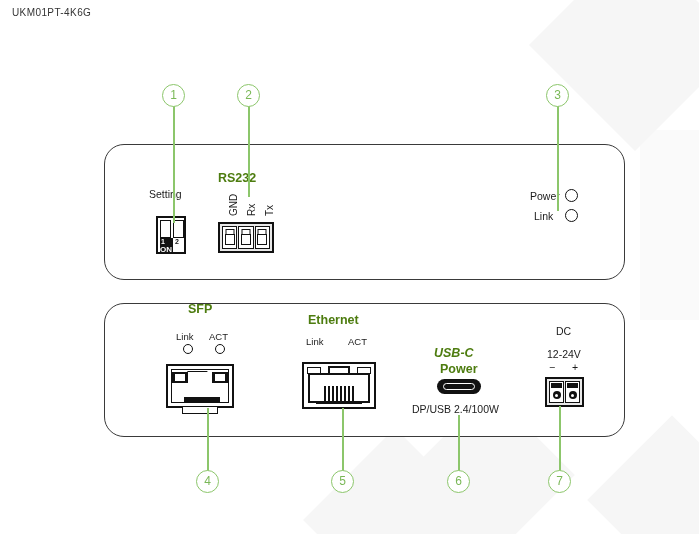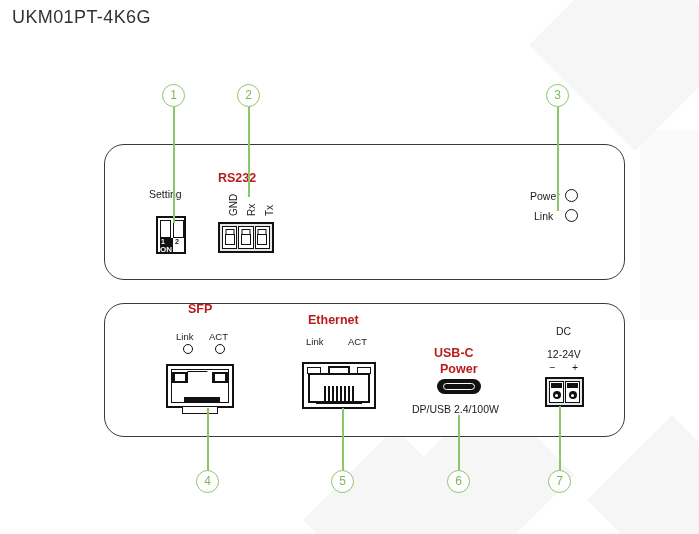--- a/index.html
+++ b/index.html
@@ -26,21 +26,21 @@
   .wm-a { left: 560px; top: -30px;  width: 150px; height: 150px; }
   .wm-b { left: 430px; top: 415px;  width: 120px; height: 120px; }
   .wm-c { left: 330px; top: 455px;  width: 130px; height: 130px; }
   .wm-d { left: 612px; top: 440px;  width: 120px; height: 120px; }
   .wm-e { left: 640px; top: 130px;  width: 110px; height: 190px; transform: none; background:#fafafa;}
 
   
   .title {
     position: absolute;
     left: 12px; top: 7px;
-    font-size: 18px;
+    font-size: 10px;
     color: #333333;
     letter-spacing: 0.4px;
   }
 
   
   .panel {
     position: absolute;
     background: #ffffff;
     border: 1.4px solid #3a3a3a;
     border-radius: 20px;
@@ -70,21 +70,21 @@
     background: #8cc66b;
     z-index: 1;
   }
   .callout.down .stem { top: 21px; }
   .callout.up   .stem { bottom: 21px; }
   .callout.up .bubble { top: auto; bottom: 0; }
 
   
   .lbl      { position: absolute; font-size: 10.5px; color: #1b1b1b; white-space: nowrap; }
   .lbl-sm   { position: absolute; font-size:  9.5px; color: #1b1b1b; white-space: nowrap; }
-  .lbl-bold { position: absolute; font-size: 12.5px; color: #b91c1c; font-weight: bold; white-space: nowrap; }
+  .lbl-bold { position: absolute; font-size: 12.5px; color: #4d7c0f; font-weight: bold; white-space: nowrap; }
   .lbl-rot  { position: absolute; font-size: 10px;  color: #1b1b1b; white-space: nowrap;
               transform-origin: 0 0; transform: rotate(-90deg); }
 
   
   .led {
     position: absolute;
     width: 13px; height: 13px;
     border: 1.8px solid #111111;
     border-radius: 50%;
   }
@@ -394,21 +394,21 @@
         <i></i>
         <i></i>
         <i></i>
         <i></i>
         <i></i>
         <i></i>
     </div>
     <div class="pinbar"></div>
   </div>
 
-  <div class="lbl-bold" style="left:434px; top:346px;">USB-C</div>
+  <div class="lbl-bold" style="left:434px; top:346px;font-style:italic;">USB-C</div>
   <div class="lbl-bold" style="left:440px; top:362px;">Power</div>
   <div id="usbc-port">
     <div class="slot"></div>
   </div>
   <div class="lbl" style="left:412px; top:403px;">DP/USB 2.4/100W</div>
 
   <div class="lbl" style="left:556px; top:325px;">DC</div>
   <div class="lbl" style="left:547px; top:348px;">12-24V</div>
   <div class="lbl" style="left:549px; top:361px;">−</div>
   <div class="lbl" style="left:572px; top:361px;">+</div>

